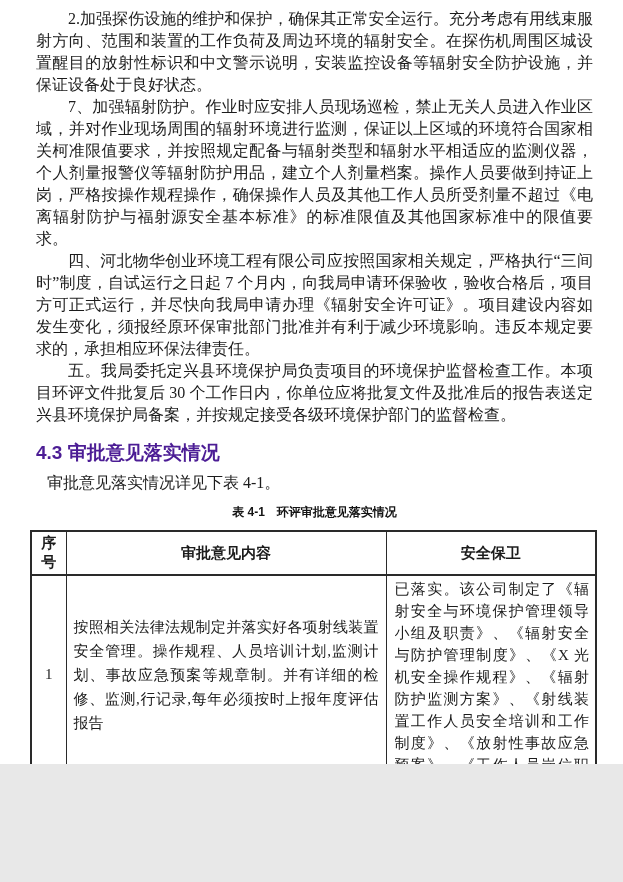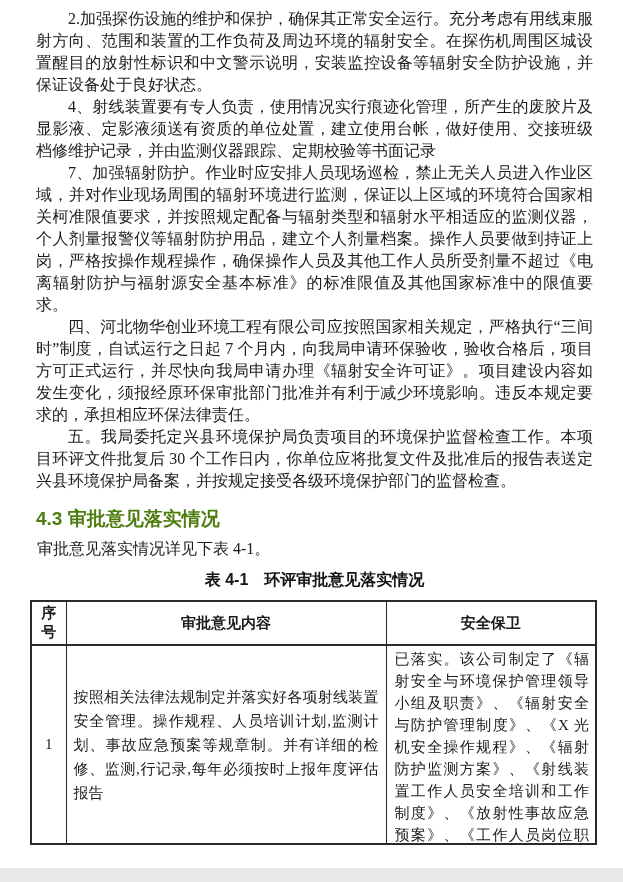--- a/index.html
+++ b/index.html
@@ -3,53 +3,53 @@
 <meta charset="utf-8">
 <style>
   html, body {
     margin: 0;
     padding: 0;
     background: #e8e8e8;
   }
   .page {
     position: relative;
     width: 623px;
-    height: 868px;
+    height: 764px;
     background: #ffffff;
     box-sizing: border-box;
     padding: 8px 30px 0 36px;
     overflow: hidden;
     font-family: "Liberation Serif", "DejaVu Serif", serif;
     color: #1c1c1c;
   }
   .body-para {
     margin: 0;
     font-size: 16px;
     line-height: 22px;
     text-align: justify;
     text-indent: 2em;
   }
   .section-heading {
     margin: 14px 0 6px 0;
     font-family: "Liberation Sans", "DejaVu Sans", sans-serif;
     font-size: 19px;
     font-weight: bold;
-    color: #4d7c0f;
+    color: #4c1d95;
   }
   .table-intro {
-    margin: 0 0 10px 1px;
+    margin: 0 0 10px 11px;
     font-size: 16px;
     line-height: 22px;
     text-indent: 0;
   }
   .table-caption {
     margin: 4px 0 9px 0;
     text-align: center;
     font-family: "Liberation Sans", "DejaVu Sans", sans-serif;
-    font-size: 16px;
+    font-size: 12px;
     font-weight: bold;
     color: #141414;
   }
   table.approval-table {
     table-layout: fixed;
     border-collapse: collapse;
     width: 565px;
     margin-left: -6px;
     border: 2px solid #2a2a2a;
   }
@@ -99,21 +99,20 @@
     line-height: 22px;
     text-align: justify;
   }
 </style>
 </head>
 <body>
 
 <div class="page">
 
   <p class="body-para">2.加强探伤设施的维护和保护，确保其正常安全运行。充分考虑有用线束服射方向、范围和装置的工作负荷及周边环境的辐射安全。在探伤机周围区城设置醒目的放射性标识和中文警示说明，安装监控设备等辐射安全防护设施，并保证设备处于良好状态。</p>
-  <p class="body-para">4、射线装置要有专人负责，使用情况实行痕迹化管理，所产生的废胶片及显影液、定影液须送有资质的单位处置，建立使用台帐，做好使用、交接班级档修维护记录，并由监测仪器跟踪、定期校验等书面记录</p>
   <p class="body-para">7、加强辐射防护。作业时应安排人员现场巡检，禁止无关人员进入作业区域，并对作业现场周围的辐射环境进行监测，保证以上区域的环境符合国家相关柯准限值要求，并按照规定配备与辐射类型和辐射水平相适应的监测仪器，个人剂量报警仪等辐射防护用品，建立个人剂量档案。操作人员要做到持证上岗，严格按操作规程操作，确保操作人员及其他工作人员所受剂量不超过《电离辐射防护与福射源安全基本标准》的标准限值及其他国家标准中的限值要求。</p>
   <p class="body-para">四、河北物华创业环境工程有限公司应按照国家相关规定，严格执行“三间时”制度，自试运行之日起 7 个月内，向我局申请环保验收，验收合格后，项目方可正式运行，并尽快向我局申请办理《辐射安全许可证》。项目建设内容如发生变化，须报经原环保审批部门批准并有利于减少环境影响。违反本规定要求的，承担相应环保法律责任。</p>
   <p class="body-para">五。我局委托定兴县环境保护局负责项目的环境保护监督检查工作。本项目环评文件批复后 30 个工作日内，你单位应将批复文件及批准后的报告表送定兴县环境保护局备案，并按规定接受各级环境保护部门的监督检查。</p>
 
   <h2 class="section-heading">4.3 审批意见落实情况</h2>
 
   <p class="body-para table-intro">审批意见落实情况详见下表 4-1。</p>
 
   <div class="table-caption">表 4-1　环评审批意见落实情况</div>
 

